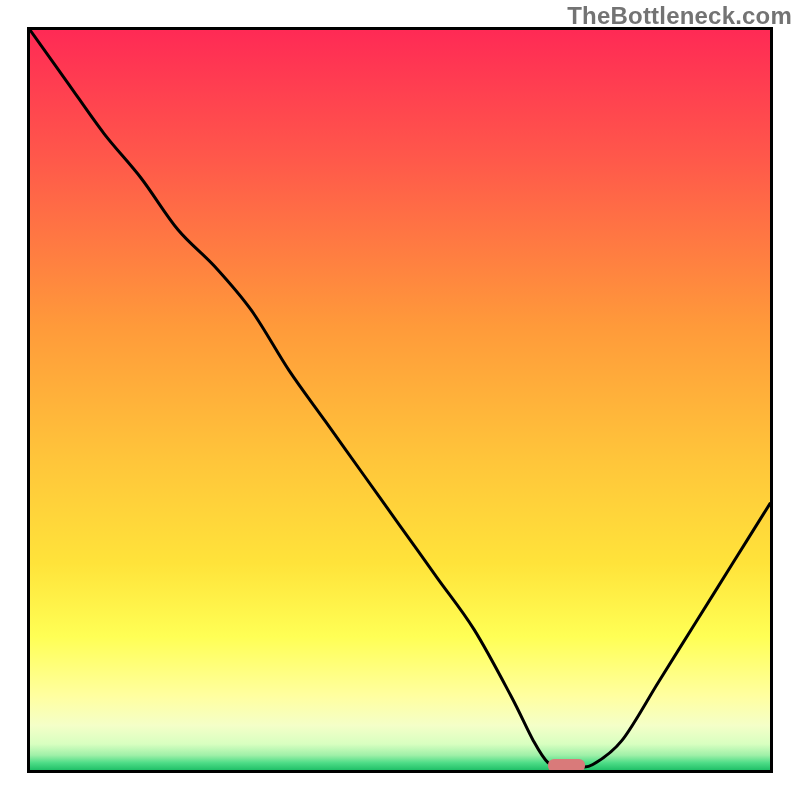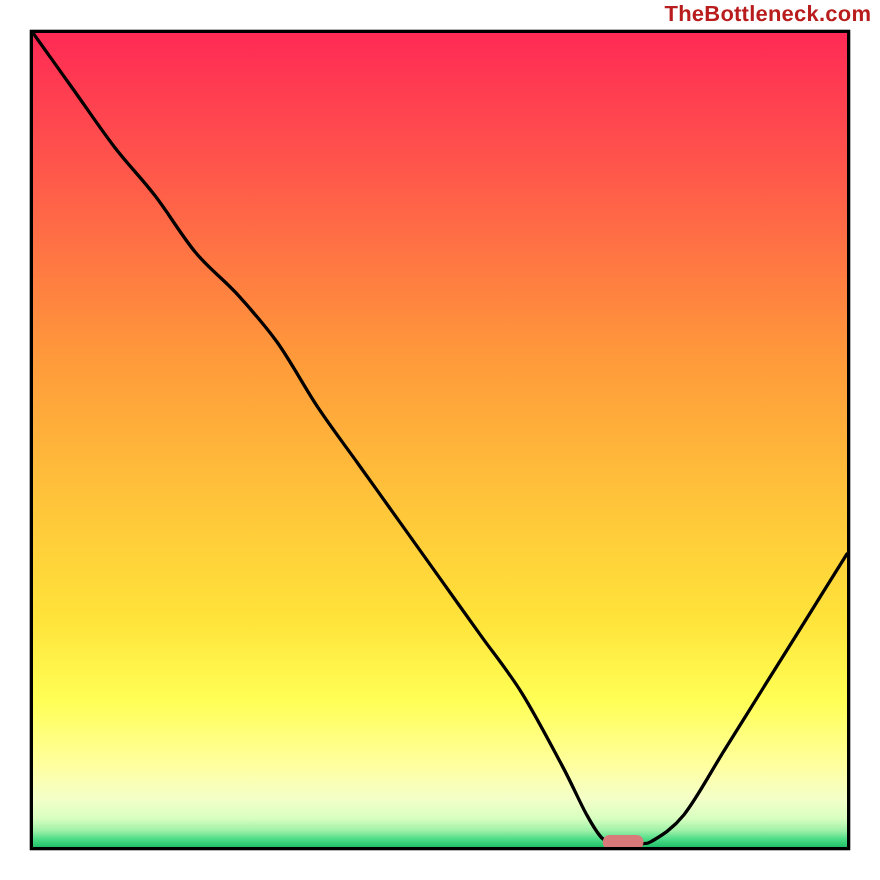--- a/index.html
+++ b/index.html
@@ -13,23 +13,23 @@
   .frame {
     position: relative;
     width: 800px;
     height: 800px;
     box-sizing: border-box;
   }
   .watermark {
     position: absolute;
     top: 2px;
     right: 8px;
-    font-size: 20px;
+    font-size: 24px;
     font-weight: 600;
-    color: #b91c1c;
+    color: #737373;
     letter-spacing: 0.2px;
   }
   .plot-border {
     position: absolute;
     left: 27px;
     top: 27px;
     width: 746px;
     height: 746px;
     border: 3px solid #000000;
     box-sizing: border-box;

